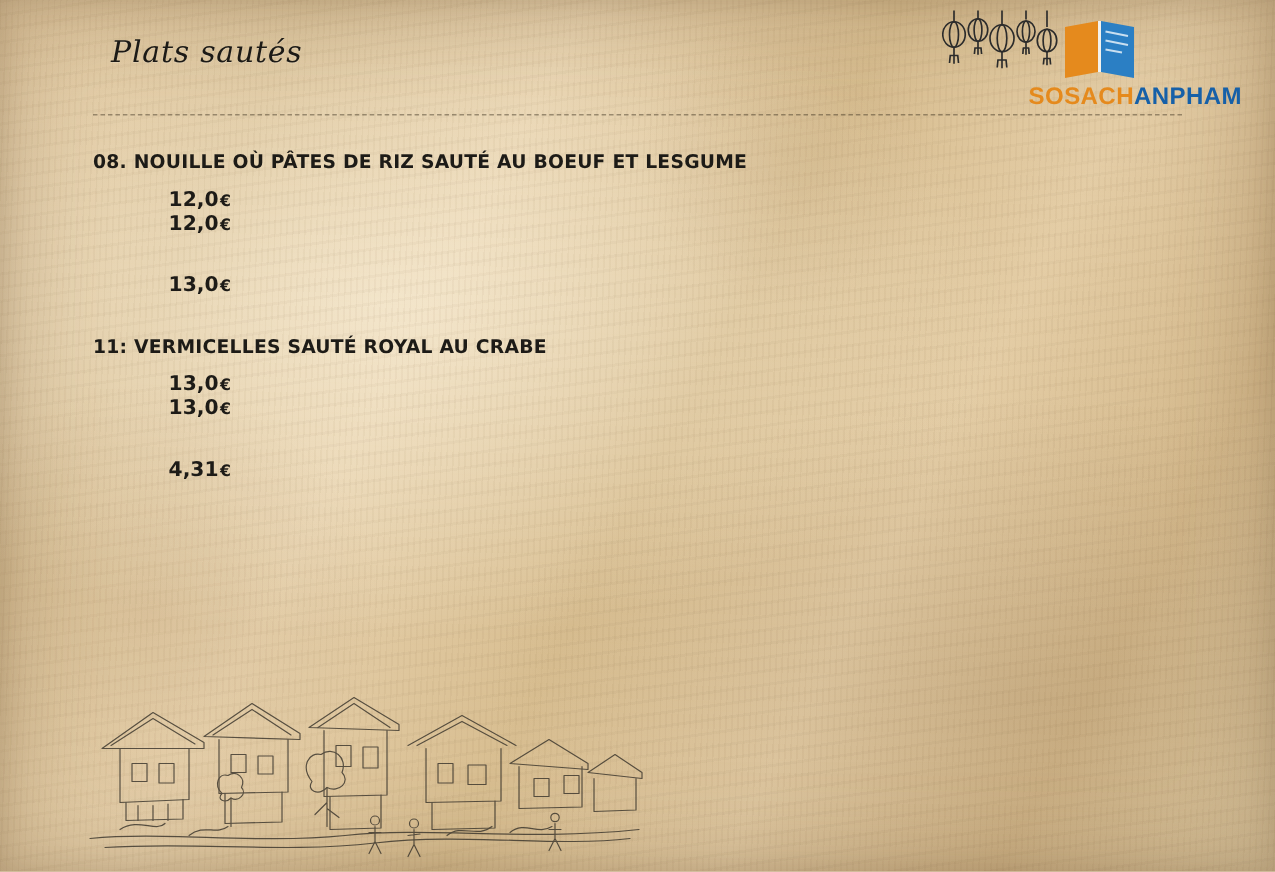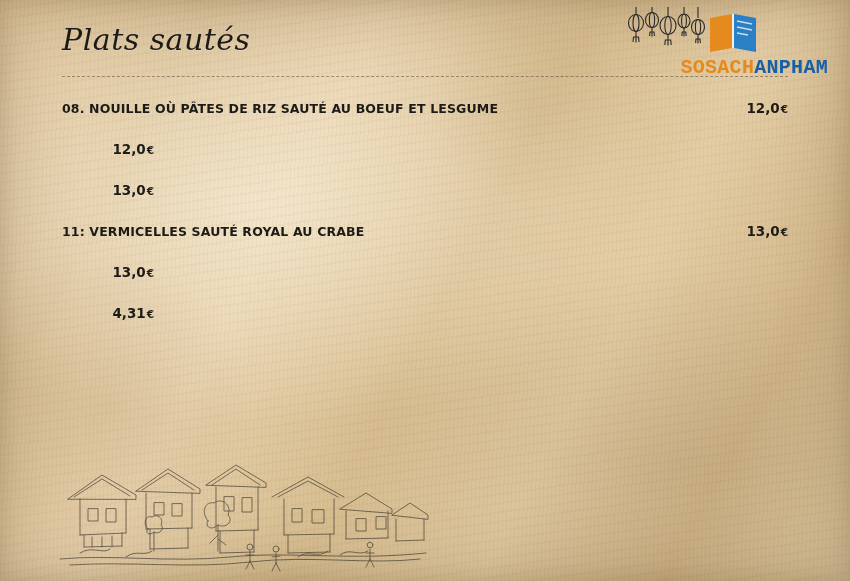--- a/index.html
+++ b/index.html
@@ -53,25 +53,25 @@
   .layer { position: relative; z-index: 3; }
 
   
   .header {
     position: absolute;
     top: 0; left: 0; right: 0;
     height: 92px;
   }
   .title {
     position: absolute;
-    left: 62px;
+    left: 74px;
     top: 22px;
     font-family: "DejaVu Serif", "Liberation Serif", serif;
     font-style: italic;
-    font-size: 30px;
+    font-size: 20px;
     color: #1c1a16;
     letter-spacing: 0.5px;
     white-space: nowrap;
     text-shadow: 0 1px 0 rgba(255,255,255,0.18);
   }
   .rule {
     position: absolute;
     left: 62px;
     right: 62px;
     top: 76px;
@@ -95,40 +95,41 @@
     position: absolute;
     left: 78px; top: 2px;
     width: 56px; height: 46px;
   }
   .logo-text {
     position: absolute;
     left: 2px;
     top: 50px;
     width: 198px;
     text-align: right;
-    font-family: Liberation Mono, monospace;
-    font-weight: bold;
-    font-size: 20px;
+    font-family: Liberation Sans, sans-serif;
+    font-weight: bold;
+    font-size: 16px;
     letter-spacing: 0.3px;
     white-space: nowrap;
   }
   .logo-text .part1 { color: #e58a1d; }
   .logo-text .part2 { color: #1660a8; }
 
   
   .menu {
     position: absolute;
     left: 62px;
     right: 62px;
     top: 100px;
   }
   .menu-row {
     display: flex;
     align-items: baseline;
     height: 41px;
+    flex-direction: column;
   }
   .item-name {
     flex: 1 1 auto;
     font-family: "DejaVu Sans", "Liberation Sans", sans-serif;
     font-weight: bold;
     font-size: 12.5px;
     color: #1d1b17;
     letter-spacing: 0.15px;
     text-transform: uppercase;
     white-space: nowrap;

